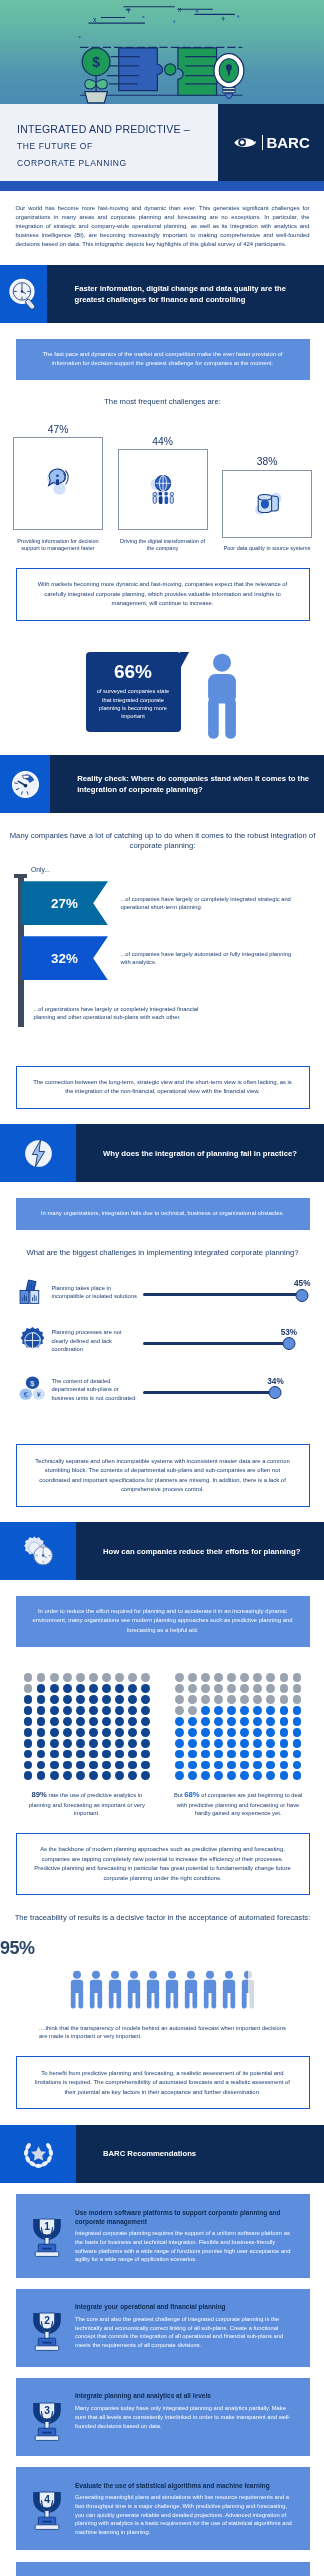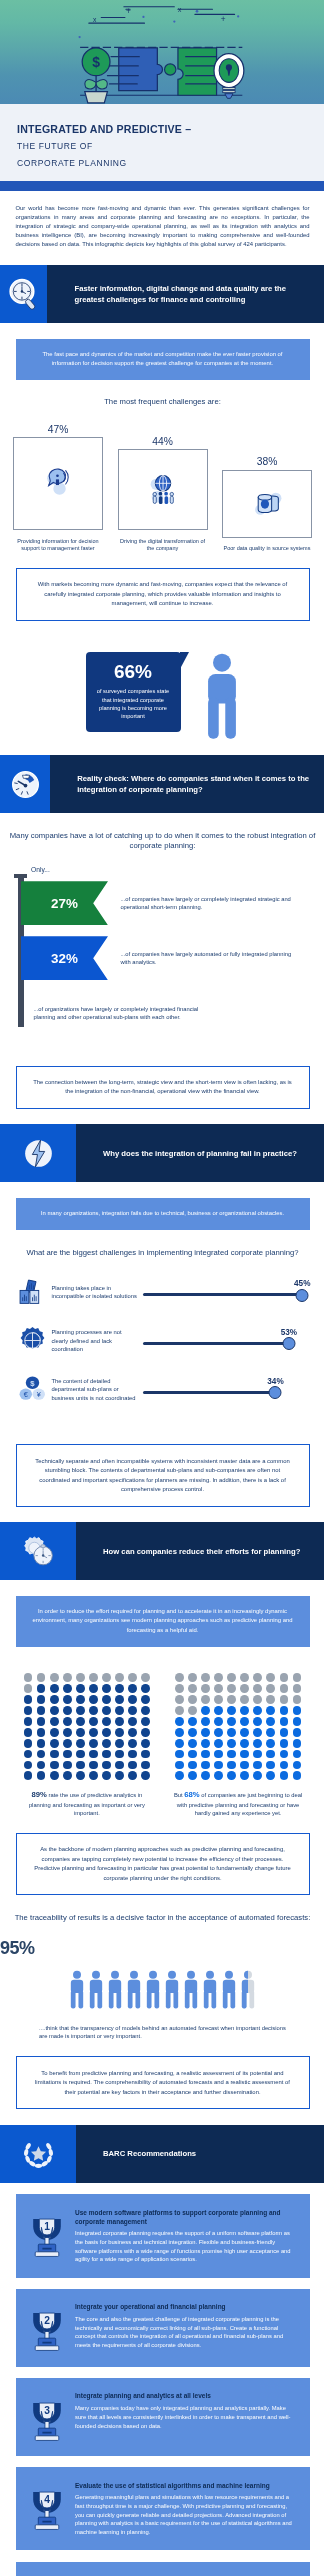--- a/index.html
+++ b/index.html
@@ -15,21 +15,21 @@
   .hero {
     height: 104px; width:325px; position:relative; overflow:hidden;
     background: linear-gradient(180deg, #6bbfa3 0%, #63b8a6 22%, #5aa6ab 48%, #4f93b0 72%, #4b8ab4 100%);
   }
   .hero svg { position:absolute; left:0; top:0; }
 
   .titlebar { display:flex; width:325px; height:77px; }
   .titlebar-left {
     flex:1 1 auto; background:#eef2f8; padding:18.5px 0 0 17px;
   }
-  .t1 { font-size:10.6px; font-weight:bold; letter-spacing:0.2px; color:#1b3668; line-height:1.25; }
+  .t1 { font-size:10.6px; font-weight:normal; letter-spacing:0.2px; color:#1b3668; line-height:1.25; }
   .t2 { font-size:8.5px; font-weight:normal; letter-spacing:0.6px; color:#1b3668; margin-top:4.6px; line-height:1.45; }
   .titlebar-right {
     width:107px; background:#0d2a54; display:flex; align-items:center; justify-content:center;
   }
   .barc-logo { display:flex; align-items:center; gap:3.6px; }
   .barc-eye { width:25px; height:15.5px; }
   .barc-div { width:1px; height:14.4px; background:#fff; }
   .barc-word { color:#fff; font-size:15px; font-weight:bold; letter-spacing:0px; font-family:"Liberation Sans", sans-serif; }
 
   .rule-blue { height:9.8px; background:#2256b8; width:325px; }
@@ -89,21 +89,21 @@
   .onlylbl { font-size:6.7px; color:#1b3c6e; margin:13.4px 0 0 31px; }
   .flagzone { position:relative; padding:3.1px 0 9.3px; }
   .pole { position:absolute; left:17.5px; top:5.2px; width:6.7px; height:149px; background:#3f4a5c; }
   .poletop { position:absolute; left:14.4px; top:1px; width:13px; height:4.6px; background:#3f4a5c; }
   .flagrow { display:flex; align-items:center; position:relative; margin-left:21px; height:55px; }
   .flag {
     width:87px; height:44px; display:flex; align-items:center; justify-content:center;
     color:#ffffff; font-size:13.4px; font-weight:bold;
     clip-path: polygon(0 0, 100% 0, 83% 50%, 100% 100%, 0 100%);
   }
-  .flag.g { background:#15803d; }
+  .flag.g { background:#0369a1; }
   .flag.b { background:#0b56d0; }
   .flag.l { background:#5c8edd; }
   .flagtxt { font-size:5.8px; line-height:1.5; color:#1b3c6e; margin-left:12.4px; width:178px; }
 
   
   .sliders { padding:13.4px 14.4px 5.2px; }
   .srow { display:flex; align-items:center; margin-bottom:19.6px; }
   .sicon { width:37px; display:flex; justify-content:center; }
   .slabel { width:92px; font-size:5.8px; line-height:1.45; color:#1b3c6e; padding-right:4.1px; }
   .strack { flex:1 1 auto; position:relative; height:24px; }
@@ -199,20 +199,32 @@
       <path d="M436 182 h16 l-5 9 h-6 z" fill="#4f7fd0" stroke="#16306b" stroke-width="1.8"></path>
     </svg>
   </div>
 
   <div class="titlebar">
     <div class="titlebar-left">
       <div class="t1">INTEGRATED AND PREDICTIVE –</div>
       <div class="t2">THE FUTURE OF</div>
       <div class="t2">CORPORATE PLANNING</div>
     </div>
+    <div class="titlebar-right">
+      <div class="barc-logo">
+        <svg class="barc-eye" viewBox="0 0 60 36">
+          <path d="M3 18 C12 4, 40 4, 52 16 L56 13 L54 19 C42 31, 12 32, 3 18 Z" fill="#ffffff"></path>
+          <circle cx="22" cy="17" r="9.5" fill="#0d2a54"></circle>
+          <circle cx="22" cy="17" r="5" fill="#ffffff"></circle>
+          <circle cx="38" cy="18" r="7.5" fill="#ffffff"></circle>
+        </svg>
+        <div class="barc-div"></div>
+        <div class="barc-word">BARC</div>
+      </div>
+    </div>
   </div>
   <div class="rule-blue"></div>
 
   <div class="intro">Our world has become more fast-moving and dynamic than ever. This generates significant challenges for organizations in many areas and corporate planning and forecasting are no exceptions. In particular, the integration of strategic and company-wide operational planning, as well as its integration with analytics and business intelligence (BI), are becoming increasingly important to making comprehensive and well-founded decisions based on data. This infographic depicts key highlights of this global survey of 424 participants.</div>
 
   <div class="secbar">
     <div class="secbar-icon">
       <svg width="37" height="37" viewBox="0 0 72 72">
         <circle cx="33" cy="30" r="23" fill="#eef3fb" stroke="#ffffff" stroke-width="3"></circle>
         <circle cx="33" cy="30" r="17" fill="none" stroke="#1b3668" stroke-width="1.6"></circle>

